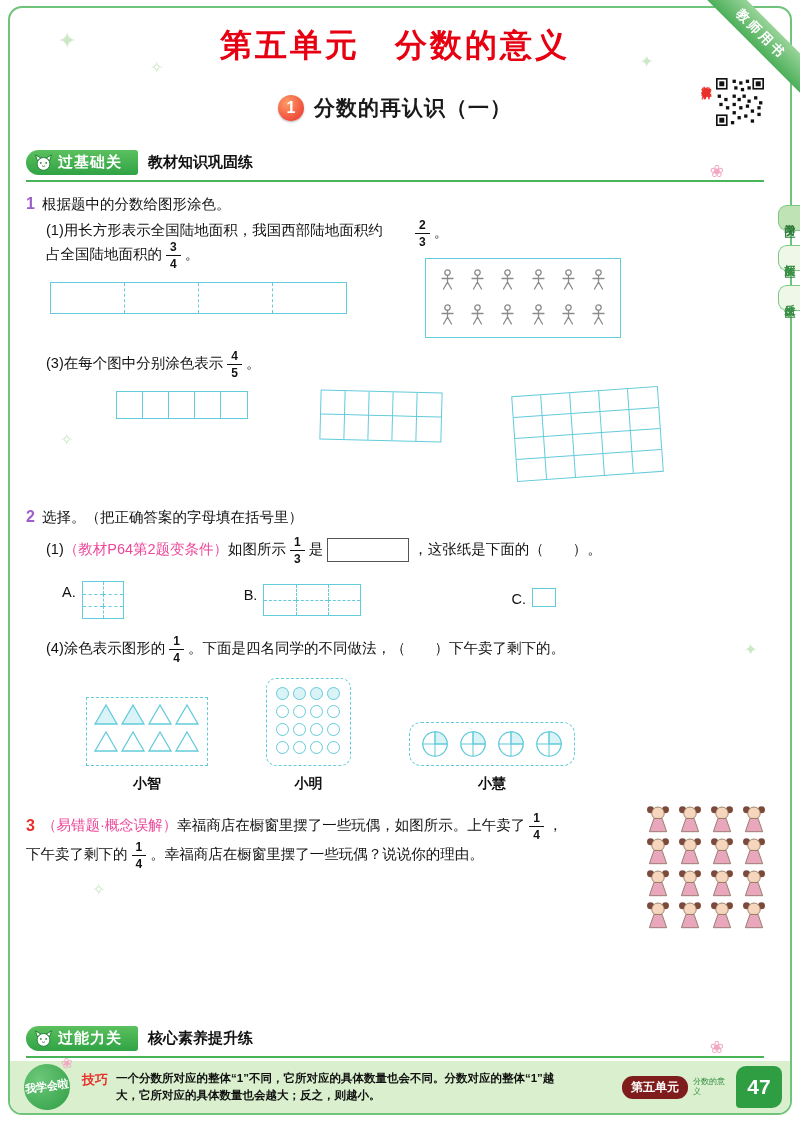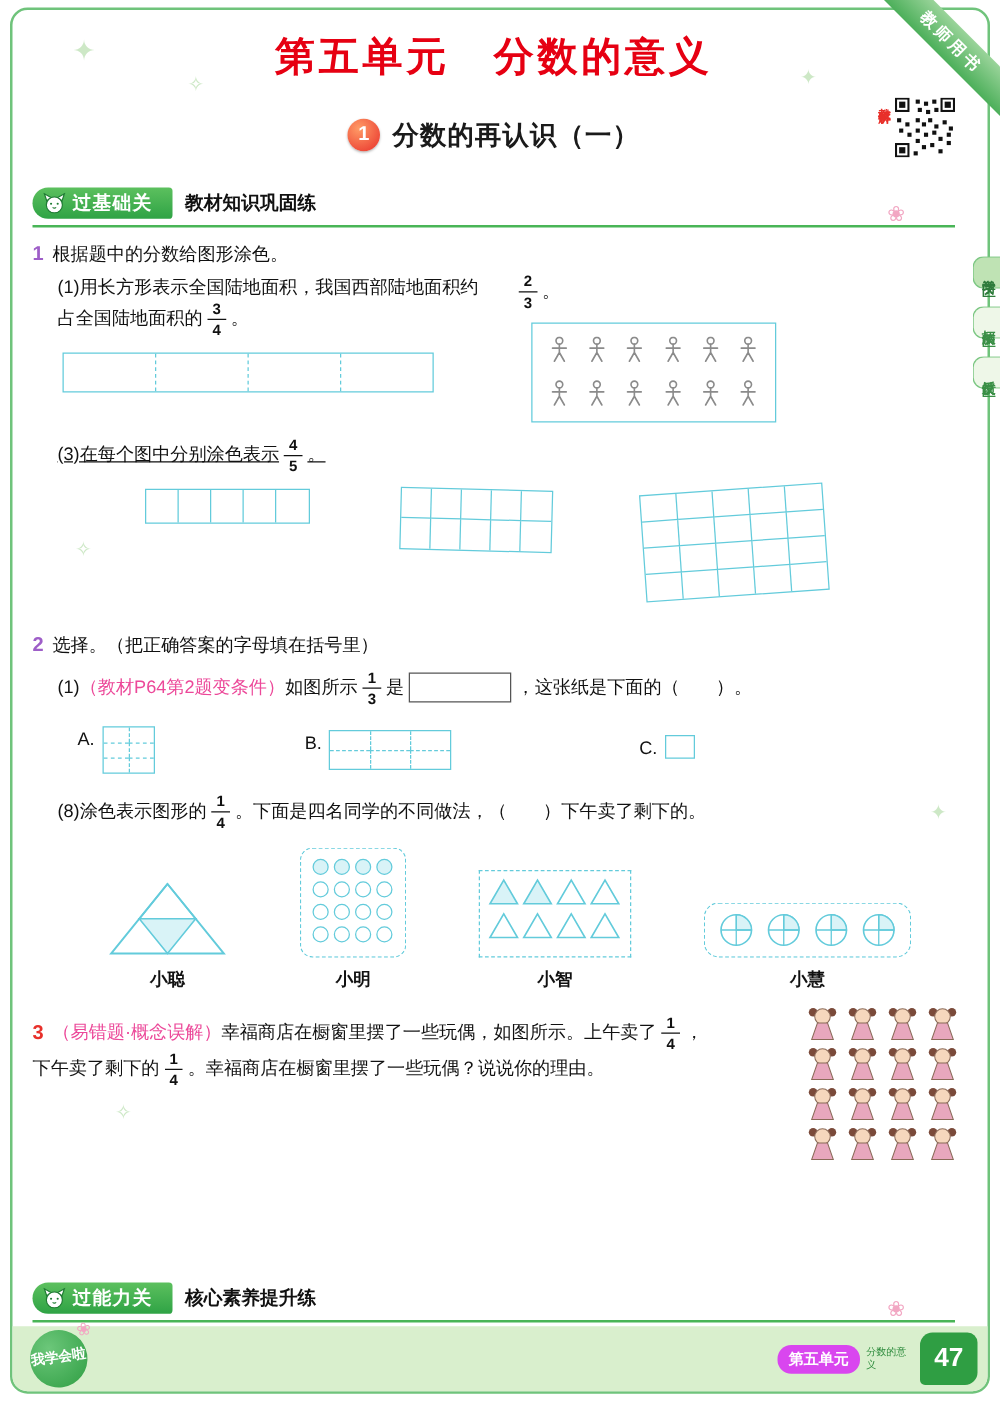--- a/index.html
+++ b/index.html
@@ -52,21 +52,21 @@
   .two-col .col1{width:345px;}
   .two-col .col2{flex:1;}
 
   .rect4{display:flex;width:295px;height:30px;border:1.6px solid #63cbdb;margin:12px 0 0 4px;}
   .rect4 i{flex:1;border-left:1.4px dashed #63cbdb;}
   .rect4 i:first-child{border-left:none;}
 
   .people-box{width:196px;height:80px;border:1.6px solid #63cbdb;display:grid;
               grid-template-columns:repeat(6,1fr);place-items:center;padding:4px 6px;margin:10px 0 0 14px;box-sizing:border-box;}
 
-  .part3{margin-top:12px;padding-left:20px;text-decoration:underline;}
+  .part3{margin-top:12px;padding-left:20px;}
   .shapes-row{display:flex;align-items:flex-start;margin-top:12px;padding-left:90px;gap:72px;height:100px;}
   .cells{display:grid;border:1.6px solid #63cbdb;background:#fff;}
   .cells i{display:block;}
   .strip5{grid-template-columns:repeat(5,26px);grid-auto-rows:26px;}
   .strip5 i{border-right:1.3px solid #63cbdb;}
   .strip5 i:last-child{border-right:none;}
   .g5x2{grid-template-columns:repeat(5,24px);grid-auto-rows:24px;transform:rotate(1.5deg);}
   .g5x2 i{border-right:1.3px solid #63cbdb;border-bottom:1.3px solid #63cbdb;}
   .g5x2 i:nth-child(5n){border-right:none;}
   .g5x2 i:nth-child(n+6){border-bottom:none;}
@@ -111,21 +111,21 @@
   .footer{position:absolute;left:10px;right:10px;bottom:10px;height:52px;background:#d9efcd;
           border-radius:0 0 12px 12px;display:flex;align-items:center;gap:12px;padding:0 8px 0 14px;box-sizing:border-box;}
   .learn-badge{position:relative;width:46px;height:46px;border-radius:50%;background:radial-gradient(circle at 35% 30%,#6cc77a,#2f9e43);
                color:#fff;font-weight:bold;font-size:11px;display:grid;place-items:center;text-align:center;
                line-height:1.2;transform:rotate(-8deg);flex:0 0 auto;}
   .learn-badge .bflower{position:absolute;right:-6px;top:-6px;color:#f2a7c3;font-size:14px;}
   .tip-wrap{display:flex;gap:8px;align-items:flex-start;width:480px;}
   .tip-label{color:#e8302a;font-weight:bold;font-size:13px;white-space:nowrap;padding-top:1px;}
   .tip-text{font-size:11.5px;font-weight:bold;line-height:1.45;}
   .footer-right{margin-left:auto;display:flex;align-items:center;gap:5px;}
-  .unit-pill{background:#d946ef;color:#fff;font-size:12px;font-weight:bold;padding:3px 9px;border-radius:11px;white-space:nowrap;}
+  .unit-pill{background:#7f1d1d;color:#fff;font-size:12px;font-weight:bold;padding:3px 9px;border-radius:11px;white-space:nowrap;}
   .unit-sub{color:#2f8c3e;font-size:8px;width:38px;line-height:1.3;}
   .page-num{background:#2f9e43;color:#fff;font-weight:bold;font-size:21px;width:46px;height:42px;
             border-radius:10px 8px 10px 4px;display:grid;place-items:center;}
 </style>
 </head>
 <body>
 
 <svg width="0" height="0" style="position:absolute">
   <defs>
     <symbol id="sym-person" viewBox="0 0 18 22">
@@ -385,75 +385,66 @@
               <i></i>
             </div>
         </div>
         <div class="opt c">
           <span>C.</span>
           <div class="plain-sq"></div>
         </div>
       </div>
 
       <div class="q2-line" style="margin-top:16px;">
-        <span>(8)涂色表示图形的</span><span class="frac">
+        <span>(4)涂色表示图形的</span><span class="frac">
             <span class="num">1</span>
             <span class="den">4</span>
           </span><span>。下面是四名同学的不同做法，（　　）下午卖了剩下的。</span>
       </div>
 
       <div class="figures-row">
-        <div class="figure">
-          <svg width="96" height="62" viewBox="0 0 100 64">
-            <polygon points="50,3 3,61 97,61" fill="none" stroke="#63cbdb" stroke-width="1.6"></polygon>
-            <polygon points="26.5,32 73.5,32 50,61" fill="#d9f3f7" stroke="#63cbdb" stroke-width="1.3"></polygon>
-            <line x1="26.5" y1="32" x2="50" y2="3" stroke="#63cbdb" stroke-width="1.3"></line>
-            <line x1="73.5" y1="32" x2="50" y2="3" stroke="#63cbdb" stroke-width="1.3"></line>
-          </svg>
-          <span class="fig-name">小聪</span>
-        </div>
-        <div class="figure">
-          <div class="dots">
-              <i></i>
-              <i></i>
-              <i></i>
-              <i></i>
-              <i></i>
-              <i></i>
-              <i></i>
-              <i></i>
-              <i></i>
-              <i></i>
-              <i></i>
-              <i></i>
-              <i></i>
-              <i></i>
-              <i></i>
-              <i></i>
-            </div>
-          <span class="fig-name">小明</span>
-        </div>
         <div class="figure">
           <div class="tri-box">
             <svg width="108" height="52" viewBox="0 0 108 52">
               <g stroke="#63cbdb" stroke-width="1.3">
                 <polygon points="2,22 24,22 13,3" fill="#d9f3f7"></polygon>
                 <polygon points="29,22 51,22 40,3" fill="#d9f3f7"></polygon>
                 <polygon points="56,22 78,22 67,3" fill="#fff"></polygon>
                 <polygon points="83,22 105,22 94,3" fill="#fff"></polygon>
                 <polygon points="2,49 24,49 13,30" fill="#fff"></polygon>
                 <polygon points="29,49 51,49 40,30" fill="#fff"></polygon>
                 <polygon points="56,49 78,49 67,30" fill="#fff"></polygon>
                 <polygon points="83,49 105,49 94,30" fill="#fff"></polygon>
               </g>
             </svg>
           </div>
           <span class="fig-name">小智</span>
         </div>
         <div class="figure">
+          <div class="dots">
+              <i></i>
+              <i></i>
+              <i></i>
+              <i></i>
+              <i></i>
+              <i></i>
+              <i></i>
+              <i></i>
+              <i></i>
+              <i></i>
+              <i></i>
+              <i></i>
+              <i></i>
+              <i></i>
+              <i></i>
+              <i></i>
+            </div>
+          <span class="fig-name">小明</span>
+        </div>
+        <div class="figure">
           <div class="circ-box">
             <svg width="30" height="30" viewBox="0 0 32 32">
                 <circle cx="16" cy="16" r="13" fill="none" stroke="#63cbdb" stroke-width="1.4"></circle>
                 <path d="M16 16 L16 3 A13 13 0 0 1 29 16 Z" fill="#d9f3f7" stroke="#63cbdb" stroke-width="1.1"></path>
                 <line x1="3" y1="16" x2="29" y2="16" stroke="#63cbdb" stroke-width="1.1"></line>
                 <line x1="16" y1="3" x2="16" y2="29" stroke="#63cbdb" stroke-width="1.1"></line>
               </svg>
             <svg width="30" height="30" viewBox="0 0 32 32">
                 <circle cx="16" cy="16" r="13" fill="none" stroke="#63cbdb" stroke-width="1.4"></circle>
                 <path d="M16 16 L16 3 A13 13 0 0 1 29 16 Z" fill="#d9f3f7" stroke="#63cbdb" stroke-width="1.1"></path>
@@ -562,19 +553,23 @@
       
     </div>
 
   </div>
 
   <div class="footer">
     <div class="learn-badge">
       <span>我学会啦</span>
       <span class="bflower">❀</span>
     </div>
+    <div class="tip-wrap">
+      <span class="tip-label">技巧</span>
+      <span class="tip-text">一个分数所对应的整体“1”不同，它所对应的具体数量也会不同。分数对应的整体“1”越大，它所对应的具体数量也会越大；反之，则越小。</span>
+    </div>
     <div class="footer-right">
       <span class="unit-pill">第五单元</span>
       <span class="unit-sub">分数的意义</span>
       <span class="page-num">47</span>
     </div>
   </div>
 </div>
 
 </body></html>

